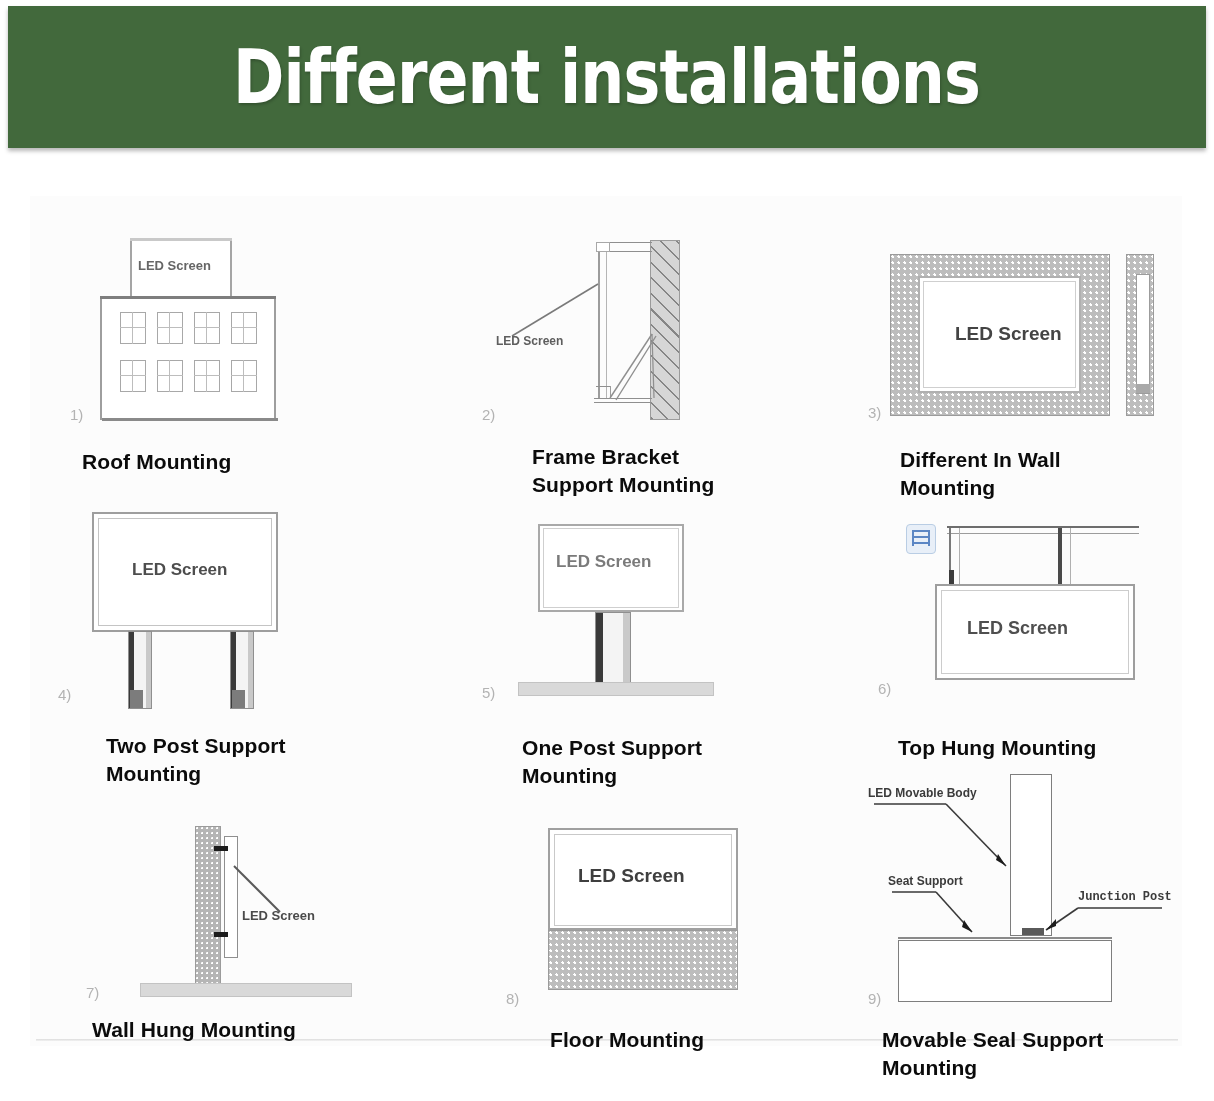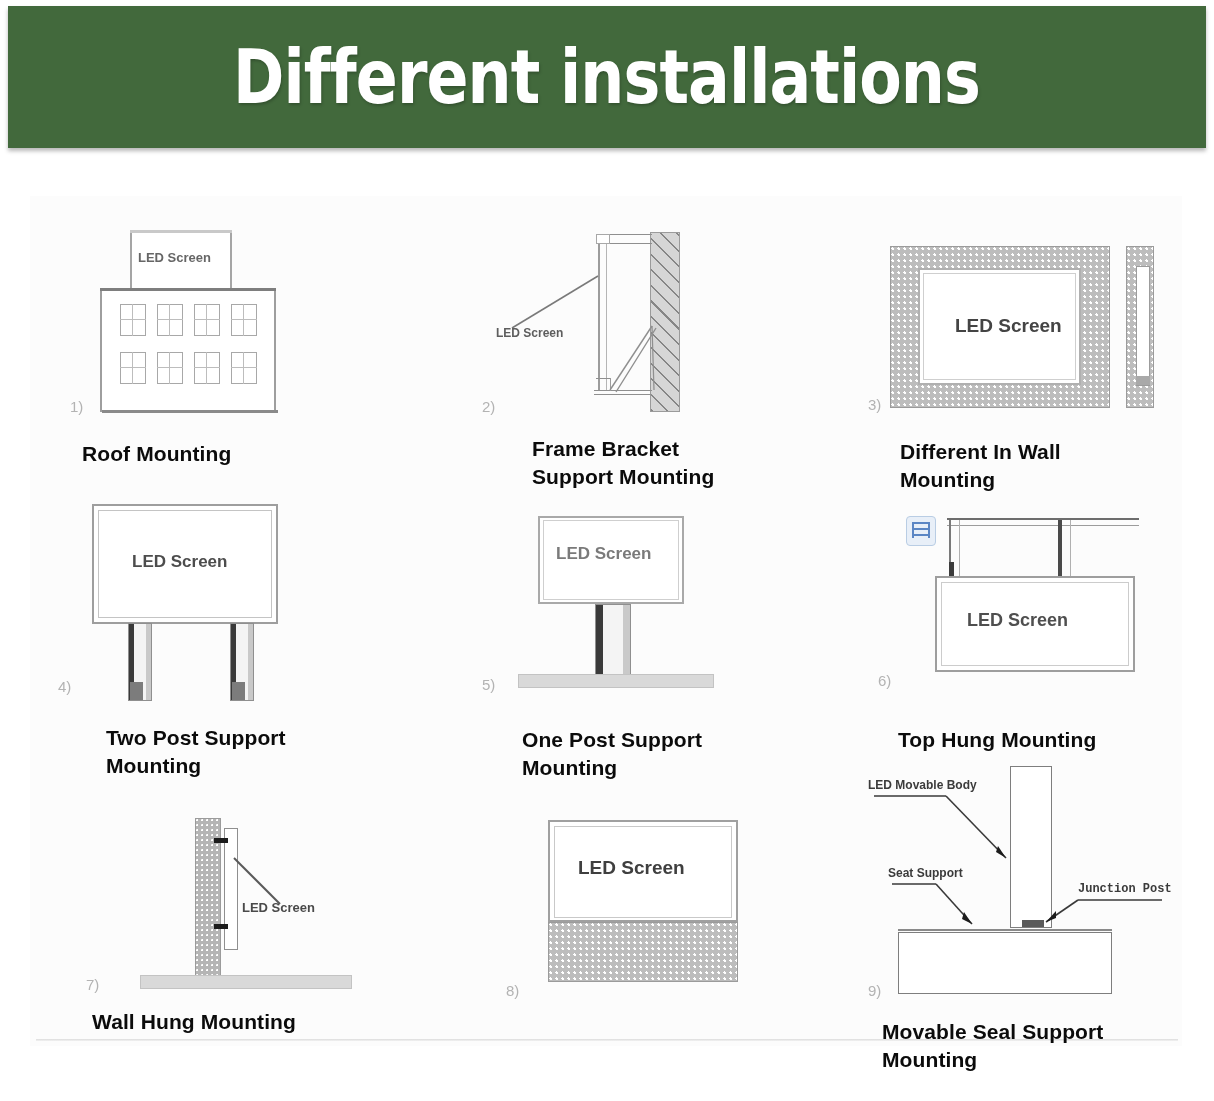--- a/index.html
+++ b/index.html
@@ -36,21 +36,21 @@
     position:absolute;left:30px;top:196px;width:1152px;height:850px;
     background:#fcfcfc;
   }
   .card-rule{
     position:absolute;left:36px;top:1039px;width:1142px;height:2px;
     background:linear-gradient(to bottom,#dcdcdc,#f2f2f2);
   }
 
   
   .grid{
-    position:absolute;left:30px;top:200px;width:1160px;height:870px;
+    position:absolute;left:30px;top:208px;width:1160px;height:870px;
   }
   .cell{position:absolute;}
 
   .fig{position:absolute;left:0;top:0;}
   .caption{
     position:absolute;
     font-family:"Liberation Sans","DejaVu Sans",sans-serif;
     font-weight:bold;font-size:21px;color:#0b0b0b;line-height:28px;
     white-space:pre-line;
     letter-spacing:.1px;
@@ -293,20 +293,21 @@
   </div>
 
   <div class="cell" style="left:420px;top:590px;width:400px;height:300px;">
     <div class="fig" style="width:400px;height:220px;">
       <div class="box" style="left:98px;top:30px;width:190px;height:102px;border-color:#a0a0a0;"></div>
       <div class="box-thin" style="left:104px;top:36px;width:178px;height:92px;border-color:#c9c9c9;"></div>
       <div class="screen-label" style="left:128px;top:67px;font-size:19px;color:#3f3f3f;">LED Screen</div>
       <div class="stipple" style="position:absolute;left:98px;top:132px;width:190px;height:60px;"></div>
       <div class="num" style="left:56px;top:192px;">8)</div>
     </div>
+    <div class="caption" style="left:100px;top:228px;width:320px;">Floor Mounting</div>
   </div>
 
   <div class="cell" style="left:820px;top:560px;width:380px;height:330px;">
     <div class="fig" style="width:380px;height:260px;">
 
       <div class="box-thin" style="left:160px;top:6px;width:42px;height:162px;border-color:#7e7e7e;"></div>
 
       <div class="box-thin" style="left:48px;top:172px;width:214px;height:62px;border-color:#7e7e7e;"></div>
       <div class="ln" style="left:48px;top:169px;width:214px;height:2px;background:#8a8a8a;"></div>
 

